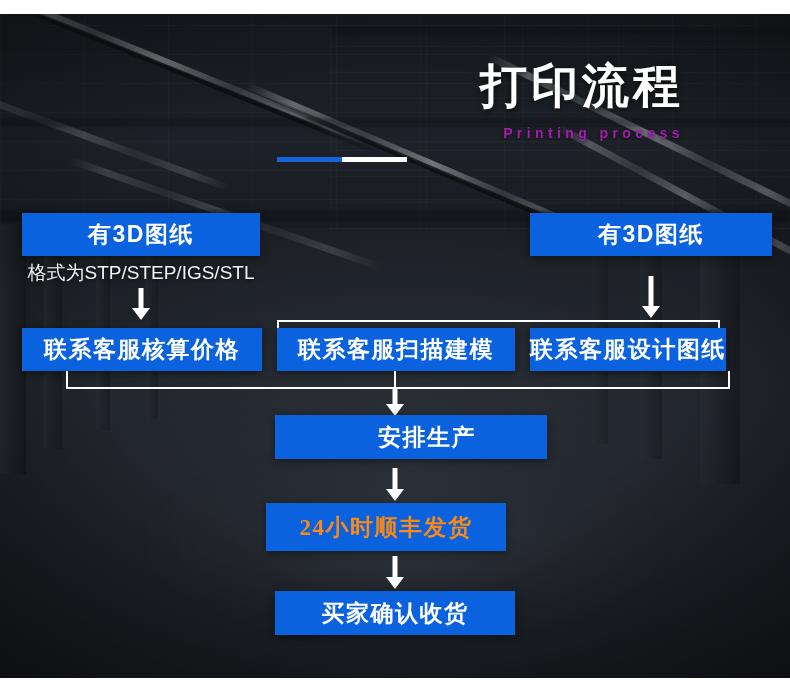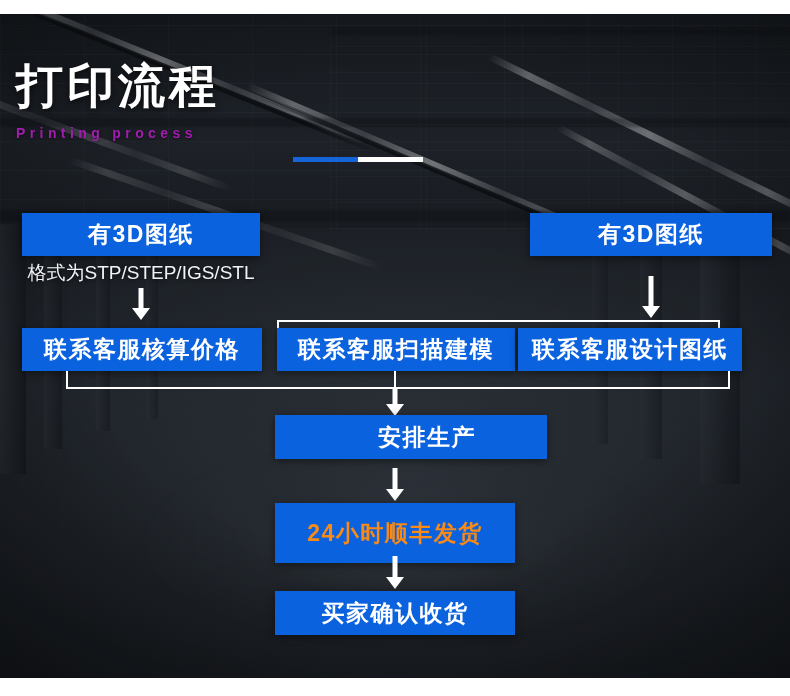--- a/index.html
+++ b/index.html
@@ -70,21 +70,21 @@
     background:radial-gradient(95% 85% at 50% 45%, rgba(0,0,0,0) 42%, rgba(0,0,0,.55) 100%);
   }
   .dim{position:absolute;inset:0;background:rgba(14,17,21,.30);}
 
   
   .strip{position:absolute;left:0;width:790px;background:#ffffff;}
   .strip.top{top:0;height:14px;}
   .strip.bottom{top:678px;height:18px;}
 
   
-  .header{position:absolute;left:0;top:60px;width:684px;text-align:left;margin-left:16px;}
+  .header{position:absolute;left:0;top:60px;width:684px;text-align:right;}
   .title{
     font-size:47px;font-weight:bold;color:#ffffff;letter-spacing:4px;
     line-height:1.12;
     text-shadow:0 2px 7px rgba(0,0,0,.65);
   }
   .subtitle{
     margin-top:12px;
     font-size:14px;color:#a21caf;letter-spacing:4.4px;font-weight:bold;
     text-shadow:0 1px 4px rgba(0,0,0,.6);
   }
@@ -188,40 +188,40 @@
     <div class="shaft" style="height:30px;"></div>
     <div class="head" style="top:30px;"></div>
   </div>
 
   <div class="rule" style="left:277px;top:320px;width:443px;height:2px;"></div>
   <div class="rule" style="left:277px;top:320px;width:2px;height:8px;"></div>
   <div class="rule" style="left:718px;top:320px;width:2px;height:8px;"></div>
 
   <div class="box" style="left:277px;top:328px;width:238px;height:43px;">联系客服扫描建模</div>
   <div class="box" style="left:22px;top:328px;width:240px;height:43px;">联系客服核算价格</div>
-  <div class="box" style="left:518px;top:328px;width:224px;height:43px;">联系客服设计图纸</div>
+  <div class="box" style="left:530px;top:328px;width:196px;height:43px;">联系客服设计图纸</div>
 
   <div class="rule" style="left:66px;top:387px;width:664px;height:2px;"></div>
   <div class="rule" style="left:66px;top:371px;width:2px;height:18px;"></div>
   <div class="rule" style="left:728px;top:371px;width:2px;height:18px;"></div>
   <div class="rule" style="left:394px;top:371px;width:2px;height:18px;"></div>
 
   <div class="arrow" style="left:382px;top:388px;width:26px;height:28px;">
     <div class="shaft" style="height:16px;"></div>
     <div class="head" style="top:16px;"></div>
   </div>
 
   <div class="box" style="left:275px;top:415px;width:240px;height:44px;padding-left:32px;">安排生产</div>
 
   <div class="arrow" style="left:382px;top:468px;width:26px;height:33px;">
     <div class="shaft" style="height:21px;"></div>
     <div class="head" style="top:21px;"></div>
   </div>
 
-  <div class="box accent" style="left:275px;top:503px;width:240px;height:60px;">24小时顺丰发货</div>
+  <div class="box accent" style="left:266px;top:503px;width:240px;height:48px;font-family:Liberation Serif, serif;">24小时顺丰发货</div>
 
   <div class="arrow" style="left:382px;top:556px;width:26px;height:33px;">
     <div class="shaft" style="height:21px;"></div>
     <div class="head" style="top:21px;"></div>
   </div>
 
   <div class="box" style="left:275px;top:591px;width:240px;height:44px;">买家确认收货</div>
 
 </div>
 

